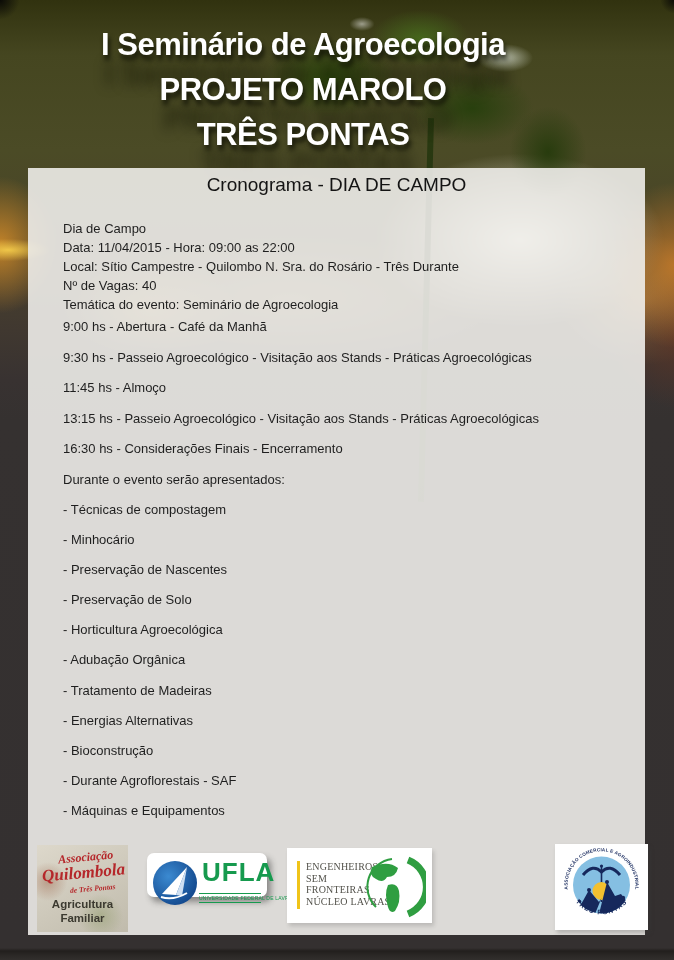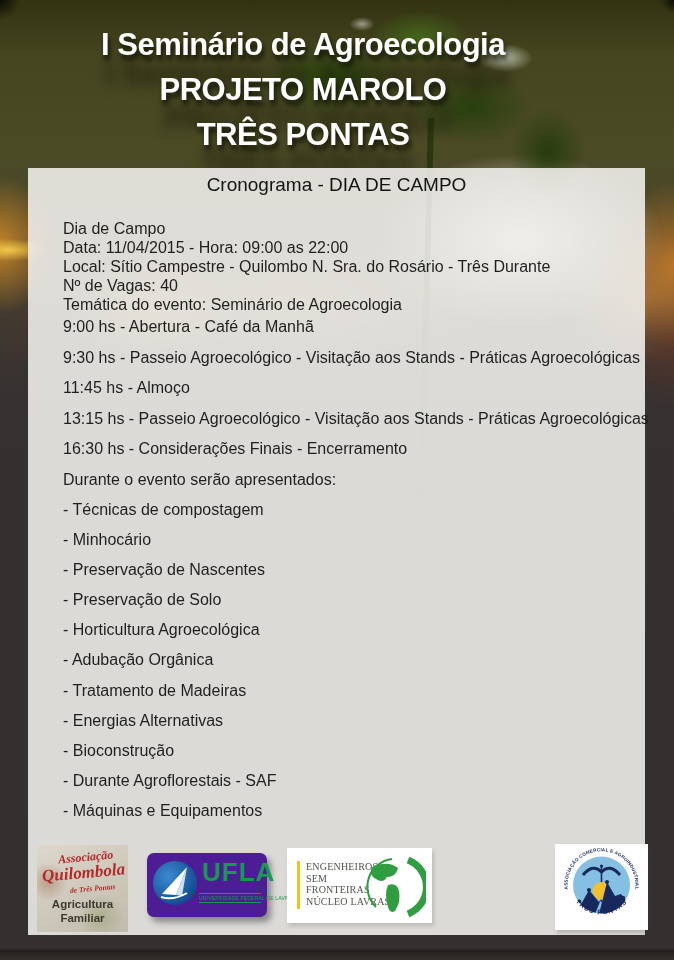--- a/index.html
+++ b/index.html
@@ -53,39 +53,39 @@
   .panel{
     position:absolute;left:28px;top:168px;width:617px;height:767px;
     background:rgba(238,237,234,0.9);
   }
   .panel-heading{
     position:absolute;left:0;top:6px;width:100%;text-align:center;
     font-size:19px;color:#141414;
   }
   .line{
     position:absolute;left:35px;height:19px;line-height:19px;
-    font-size:16px;color:#1f1f1f;white-space:nowrap;
+    font-size:13px;color:#1f1f1f;white-space:nowrap;
   }
   
   .logo-quilombola{
     position:absolute;left:37px;top:845px;width:91px;height:87px;overflow:hidden;
     background:
       radial-gradient(circle 26px at 12% 42%, rgba(146,82,52,.4), rgba(146,82,52,0) 75%),
       radial-gradient(circle 30px at 70% 82%, rgba(118,138,72,.35), rgba(118,138,72,0) 75%),
       linear-gradient(150deg,#ddd8cb,#cdc8ba 55%,#c0bbac);
   }
   .lq-script{font-family:"Liberation Serif",serif;font-style:italic;font-weight:bold;color:#b5272a;position:absolute;white-space:nowrap;}
   .lq-a{left:21px;top:5px;font-size:12px;transform:rotate(-5deg);}
   .lq-q{left:5px;top:18px;font-size:17px;transform:rotate(-5deg);}
   .lq-t{left:33px;top:39px;font-size:7.5px;transform:rotate(-5deg);}
   .lq-af{position:absolute;left:0;top:52px;width:100%;text-align:center;
     font-size:11.5px;font-weight:bold;color:#3c3a30;line-height:14px;}
   .logo-ufla{
-    position:absolute;left:147px;top:853px;width:120px;height:64px;
-    background:#4c1d95;border-radius:7px;box-shadow:4px 5px 6px rgba(35,35,35,.45);
+    position:absolute;left:147px;top:853px;width:120px;height:44px;
+    background:#ffffff;border-radius:7px;box-shadow:4px 5px 6px rgba(35,35,35,.45);
   }
   .ufla-circle{position:absolute;left:6px;top:8px;width:44px;height:44px;border-radius:50%;
     background:radial-gradient(circle at 35% 35%, #3b8ad1, #144a8f 75%);}
   .ufla-circle svg{position:absolute;left:0;top:0;}
   .ufla-text{position:absolute;left:55px;top:4px;font-size:26px;font-weight:bold;
     color:#169a4e;letter-spacing:1px;}
   .ufla-sub{position:absolute;left:52px;top:40px;width:62px;text-align:center;
     font-size:5px;color:#169a4e;border-top:1px solid #169a4e;border-bottom:1px solid #169a4e;
     padding:1px 0;white-space:nowrap;letter-spacing:.2px;}
   .logo-esf{

